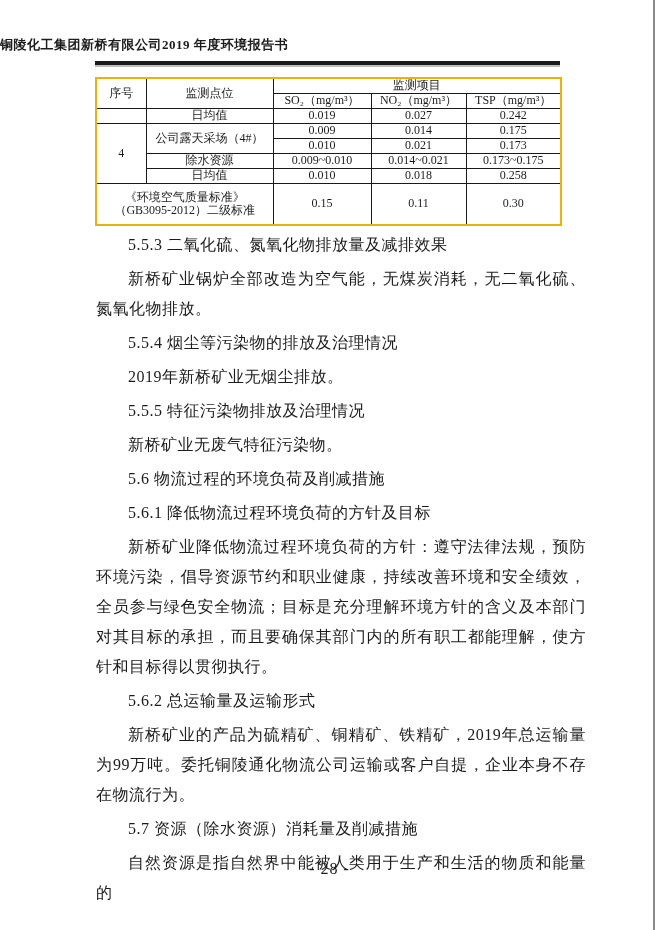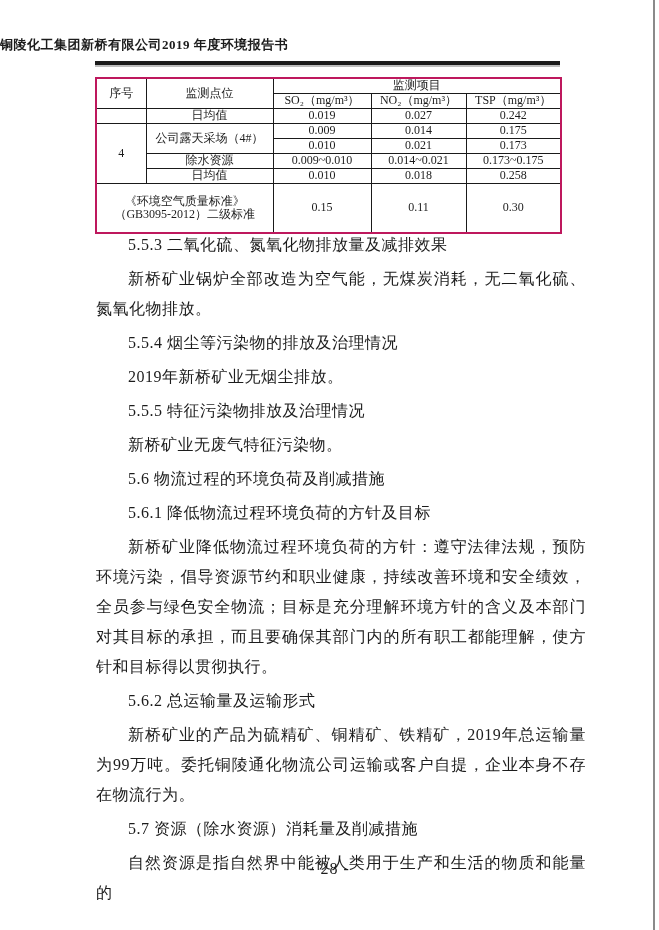--- a/index.html
+++ b/index.html
@@ -21,24 +21,24 @@
 
   table.monitor-table {
     position: absolute; top: 77px; left: 95px; width: 465px;
     border-collapse: collapse; table-layout: fixed;
     font-size: 12px;
   }
   table.monitor-table td, table.monitor-table th {
     border: 1px solid #1a1a1a; text-align: center; vertical-align: middle;
     padding: 0 2px; line-height: 13px; font-weight: normal;
   }
-  table.monitor-table { border: 2px solid #be185d; }
+  table.monitor-table { border: 2px solid #eab308; }
   tr.h-row { height: 15px; }
   tr.d-row { height: 15px; }
-  tr.std-row { height: 50px; }
+  tr.std-row { height: 42px; }
   .bold { font-weight: bold; }
 
   .body-text {
     position: absolute; top: 226px; left: 92px; width: 498px;
   }
   .body-text .line {
     margin: 4px; font-size: 16px; line-height: 30px; letter-spacing: 0.5px;
     text-indent: 32px;
   }
   .body-text .para { text-align: justify; }

